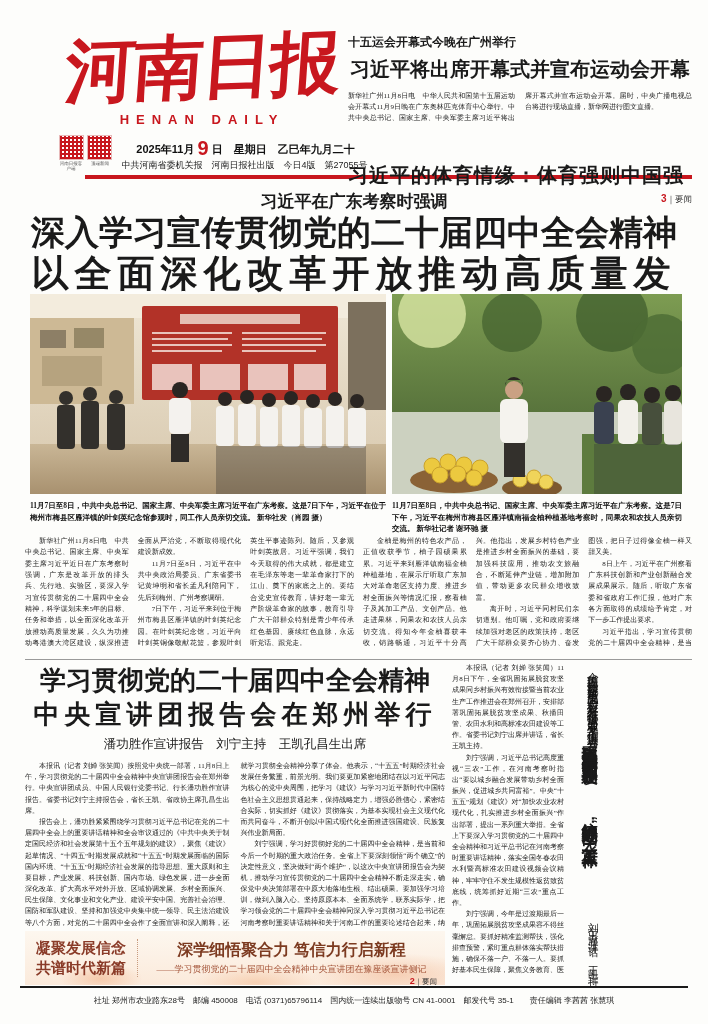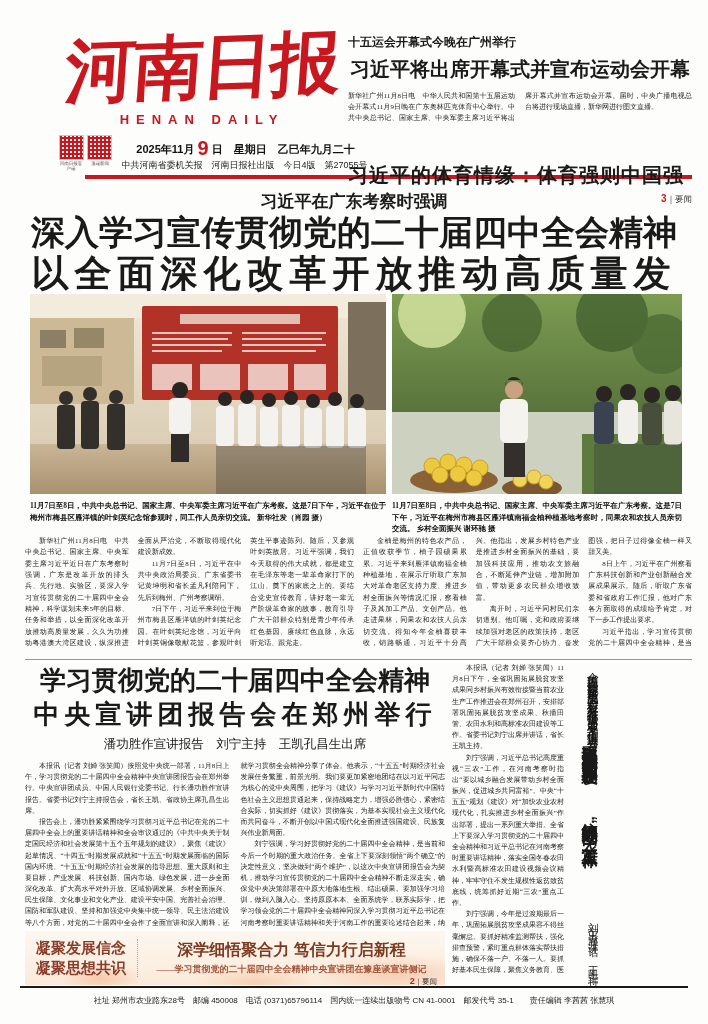--- a/index.html
+++ b/index.html
@@ -69,21 +69,21 @@
     background:
       radial-gradient(60px 22px at 18% 88%,rgba(238,160,110,.45),transparent 70%),
       radial-gradient(90px 26px at 55% 95%,rgba(240,170,120,.40),transparent 70%),
       radial-gradient(120px 30px at 88% 80%,rgba(236,150,100,.35),transparent 70%),
       linear-gradient(#fdf7ef,#fbeadb);}
   .bn-left{width:112px;text-align:center;font-size:15px;font-weight:bold;color:#8a3b28;
     font-family:Liberation Sans, sans-serif;line-height:1.35;}
   .bn-div{width:0;height:38px;border-left:1px dotted #c89a7d;}
   .bn-right{flex:1;text-align:center;position:relative;}
   .bn-title{font-size:16px;font-weight:bold;color:#7c3a20;font-family:"Liberation Sans",sans-serif;}
-  .bn-sub{font-size:9px;color:#a4553a;font-weight:bold;margin-top:2px;}
+  .bn-sub{font-size:9px;color:#a4553a;font-weight:normal;margin-top:2px;}
   .bn-pageref{position:absolute;right:8px;bottom:-11px;font-size:7.5px;color:#333;
     font-family:"Liberation Sans",sans-serif;}
   .bn-pageref .num{color:#c8171e;font-weight:bold;font-size:9px;}
   
   .sidebar{position:absolute;left:452px;top:663px;width:240px;height:314px;display:flex;}
   .sb-body{width:112px;height:100%;overflow:hidden;font-size:7px;line-height:1.6;text-align:justify;color:#222;}
   .sb-vert{writing-mode:vertical-rl;height:100%;margin-left:8px;display:flex;}
   .sb-kicker{font-size:11.5px;letter-spacing:2px;color:#111;line-height:1.35;padding-left:4px;}
   .sb-big{font-size:16px;font-weight:bold;font-family:"Liberation Sans",sans-serif;letter-spacing:1px;
     padding-left:7px;line-height:1.3;}
@@ -259,21 +259,21 @@
       </svg>
     </div>
   </div>
 
   <div class="caption cap-left">
     <span>11月7日至8日，中共中央总书记、国家主席、中央军委主席习近平在广东考察。这是7日下午，习近平在位于梅州市梅县区雁洋镇的叶剑英纪念馆参观时，同工作人员亲切交流。</span>
     <span class="credit">新华社发（肖园 摄）</span>
   </div>
   <div class="caption cap-right">
     <span>11月7日至8日，中共中央总书记、国家主席、中央军委主席习近平在广东考察。这是7日下午，习近平在梅州市梅县区雁洋镇南福金柚种植基地考察时，同果农和农技人员亲切交流。</span>
-    <span class="credit">乡村全面振兴 谢环驰 摄</span>
+    <span class="credit">新华社记者 谢环驰 摄</span>
   </div>
 
   <div class="lead-body">
       <p>新华社广州11月8日电　中共中央总书记、国家主席、中央军委主席习近平近日在广东考察时强调，广东是改革开放的排头兵、先行地、实验区，要深入学习宣传贯彻党的二十届四中全会精神，科学谋划未来5年的目标、任务和举措，以全面深化改革开放推动高质量发展，久久为功推动粤港澳大湾区建设，纵深推进全面从严治党，不断取得现代化建设新成效。</p>
       <p>11月7日至8日，习近平在中共中央政治局委员、广东省委书记黄坤明和省长孟凡利陪同下，先后到梅州、广州考察调研。</p>
       <p>7日下午，习近平来到位于梅州市梅县区雁洋镇的叶剑英纪念园。在叶剑英纪念馆，习近平向叶剑英铜像敬献花篮，参观叶剑英生平事迹陈列。随后，又参观叶剑英故居。习近平强调，我们今天取得的伟大成就，都是建立在毛泽东等老一辈革命家打下的江山、奠下的家底之上的。要结合党史宣传教育，讲好老一辈无产阶级革命家的故事，教育引导广大干部群众特别是青少年传承红色基因、赓续红色血脉，永远听党话、跟党走。</p>
       <p>金柚是梅州的特色农产品，正值收获季节，柚子园硕果累累。习近平来到雁洋镇南福金柚种植基地，在展示厅听取广东加大对革命老区支持力度、推进乡村全面振兴等情况汇报，察看柚子及其加工产品、文创产品。他走进果林，同果农和农技人员亲切交流。得知今年金柚喜获丰收，销路畅通，习近平十分高兴。他指出，发展乡村特色产业是推进乡村全面振兴的基础，要加强科技应用，推动农文旅融合，不断延伸产业链，增加附加值，带动更多农民群众增收致富。</p>
       <p>离开时，习近平同村民们亲切道别。他叮嘱，党和政府要继续加强对老区的政策扶持，老区广大干部群众要齐心协力、奋发图强，把日子过得像金柚一样又甜又美。</p>
       <p>8日上午，习近平在广州察看广东科技创新和产业创新融合发展成果展示。随后，听取广东省委和省政府工作汇报，他对广东各方面取得的成绩给予肯定，对下一步工作提出要求。</p>
       <p>习近平指出，学习宣传贯彻党的二十届四中全会精神，是当前和今后一个时期全党全国的一项重大政治任务。要通过多层次多渠道宣讲培训，引导广大干部群众切实把思想和行动统一到党中央决策部署上来，进一步增进共识、增强信心、增添干劲。要准确把握党中央精神，针对干部群众关注的问题释疑解惑。广东作为经济大省和发达地区，在编制“十五五”规划时要有高站位、大格局，体现走在前、作示范、挑大梁的责任担当。</p>
@@ -288,21 +288,21 @@
     <div class="rp-body col-body">
         <p>本报讯（记者 刘婵 张笑闻）按照党中央统一部署，11月8日上午，学习贯彻党的二十届四中全会精神中央宣讲团报告会在郑州举行。中央宣讲团成员、中国人民银行党委书记、行长潘功胜作宣讲报告。省委书记刘宁主持报告会，省长王凯、省政协主席孔昌生出席。</p>
         <p>报告会上，潘功胜紧紧围绕学习贯彻习近平总书记在党的二十届四中全会上的重要讲话精神和全会审议通过的《中共中央关于制定国民经济和社会发展第十五个五年规划的建议》，聚焦《建议》起草情况、“十四五”时期发展成就和“十五五”时期发展面临的国际国内环境、“十五五”时期经济社会发展的指导思想、重大原则和主要目标，产业发展、科技创新、国内市场、绿色发展，进一步全面深化改革、扩大高水平对外开放、区域协调发展、乡村全面振兴、民生保障、文化事业和文化产业、建设平安中国、完善社会治理、国防和军队建设、坚持和加强党中央集中统一领导、民主法治建设等八个方面，对党的二十届四中全会作了全面宣讲和深入阐释，还就学习贯彻全会精神分享了体会。他表示，“十五五”时期经济社会发展任务繁重，前景光明。我们要更加紧密地团结在以习近平同志为核心的党中央周围，把学习《建议》与学习习近平新时代中国特色社会主义思想贯通起来，保持战略定力，增强必胜信心，紧密结合实际，切实抓好《建议》贯彻落实，为基本实现社会主义现代化而共同奋斗，不断开创以中国式现代化全面推进强国建设、民族复兴伟业新局面。</p>
         <p>刘宁强调，学习好贯彻好党的二十届四中全会精神，是当前和今后一个时期的重大政治任务。全省上下要深刻领悟“两个确立”的决定性意义，坚决做到“两个维护”，以这次中央宣讲团报告会为契机，推动学习宣传贯彻党的二十届四中全会精神不断走深走实，确保党中央决策部署在中原大地落地生根、结出硕果。要加强学习培训，做到入脑入心。坚持原原本本、全面系统学，联系实际学，把学习领会党的二十届四中全会精神同深入学习贯彻习近平总书记在河南考察时重要讲话精神和关于河南工作的重要论述结合起来，纳入干部教育必修课程，有序开展系统培训，切实做到学思用贯通、知信行统一。要精心宣讲宣传，营造浓厚氛围。对标对表中央宣讲团做法，密切结合地方实际，认真组织开展对象化、分众化、互动化宣讲，统筹用好各级各类媒体开展宣传，聚焦重大战略部署和热点难点问题，回应社会关切，凝聚思想共识。要坚持真抓实干，确保落地见效。高质量完成我省“十五五”规划编制工作，坚决打好冬春季攻坚战役，扎实做好各项工作，确保圆满完成全年目标任务，顺利实现“十四五”收官，为实现“十五五”良好开局打下坚实基础。</p>
       </div>
   </div>
 
   <div class="banner">
     <div class="bn-left">
       <div>凝聚发展信念</div>
-      <div>凝聚思想共识</div>
+      <div>共谱时代新篇</div>
     </div>
     <div class="bn-div"></div>
     <div class="bn-right">
       <div class="bn-title">深学细悟聚合力 笃信力行启新程</div>
       <div class="bn-sub">——学习贯彻党的二十届四中全会精神中央宣讲团在豫座谈宣讲侧记</div>
       <div class="bn-pageref">
         <span class="num">2</span><span>｜要闻</span>
       </div>
     </div>
   </div>

